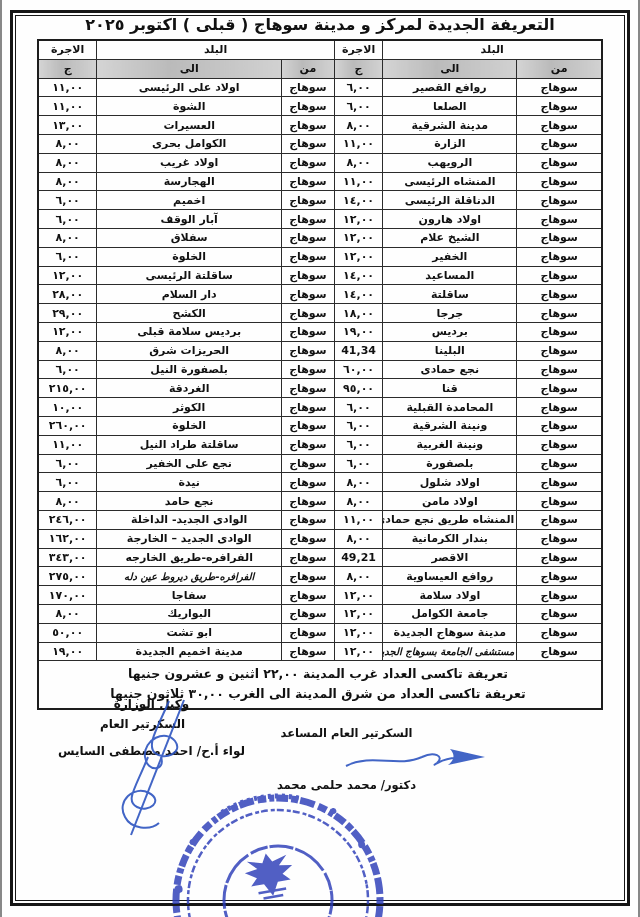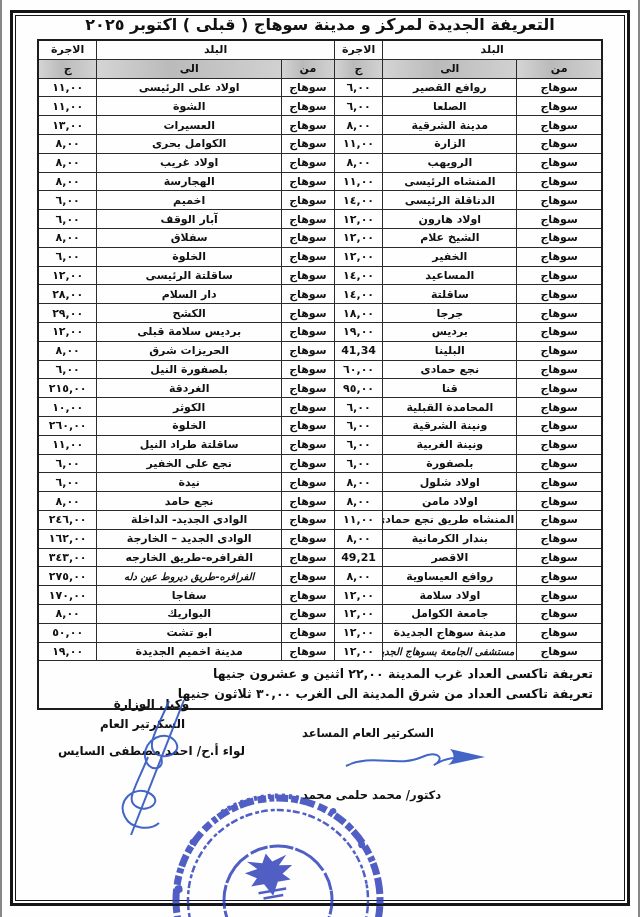--- a/index.html
+++ b/index.html
@@ -45,41 +45,41 @@
     height:17.8px;
     overflow:hidden;
     white-space:nowrap;
   }
   table.fares thead tr.sub th{
     background:var(--header-gray,#c6c6c6);
     background-image:linear-gradient(90deg, rgba(255,255,255,.25), rgba(0,0,0,.06) 40%, rgba(255,255,255,.2));
   }
   table.fares td.small{ font-size:10px;font-style:italic; }
   table.fares tfoot td{
-    text-align:right;
+    text-align:center;
     font-size:12.5px;
     line-height:1.55;
     padding:3px 8px 5px 4px;
     height:auto;
     white-space:normal;
     border-top:1.5px solid #1d1d1d;
   }
   .note-line{display:block;}
   
   .sig-left-block{
     position:absolute; top:697px; left:42px; width:215px;
     text-align:center; font-weight:bold; font-size:12px;
   }
   .sig-left-block .t2{ display:block; margin:6px 18px 0 0; }
   .sig-left-block .nm{ display:block; margin-top:13px; font-size:12px; }
   .sig-right-block{
-    position:absolute; top:726px; left:300px; width:145px;
-    text-align:left; font-weight:bold; font-size:11.5px;
-  }
-  .sig-right-block .nm{ display:block; margin-top:48px; }
+    position:absolute; top:726px; left:272px; width:145px;
+    text-align:center; font-weight:bold; font-size:11.5px;
+  }
+  .sig-right-block .nm{ display:block; margin-top:38px; }
   .ink-layer{
     position:absolute; inset:0; width:640px; height:917px;
     pointer-events:none;
     color:var(--ink-blue,#2e55c0);
   }
   .stamp-group{ color:var(--stamp-blue,#2b3cb8); }
   svg.ink{ filter:blur(.4px); }
 </style>
 </head>
 <body>

